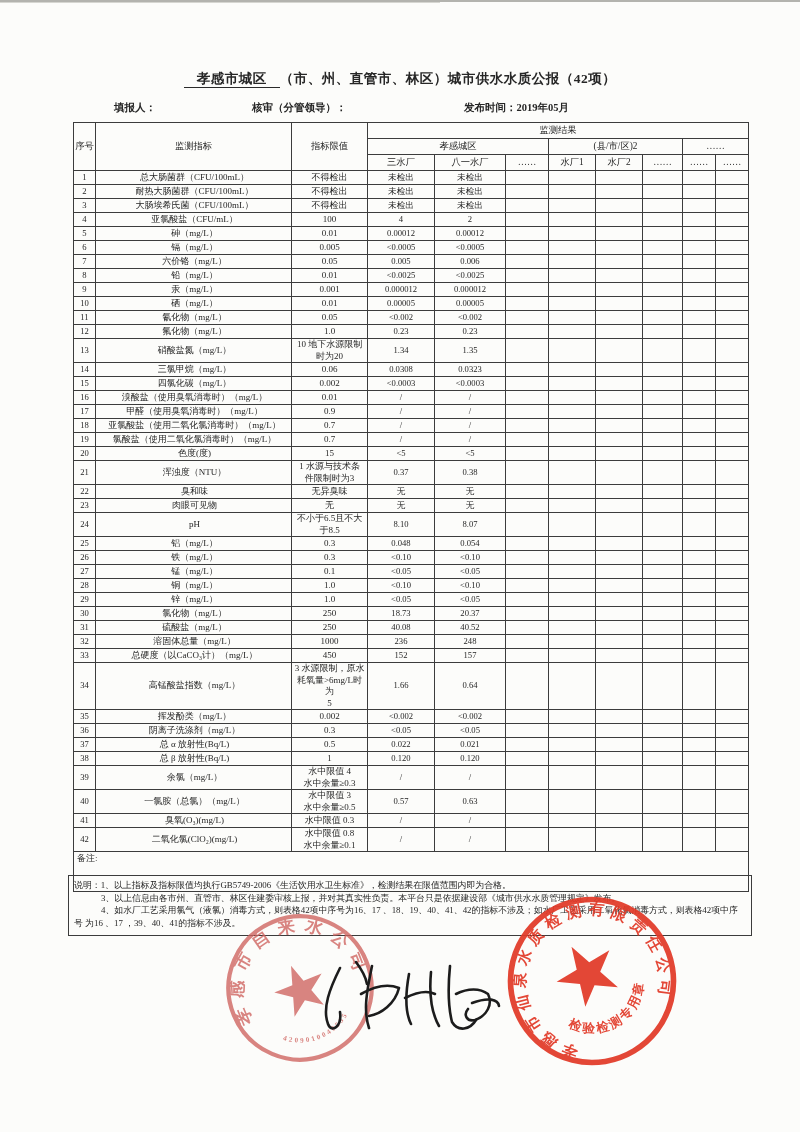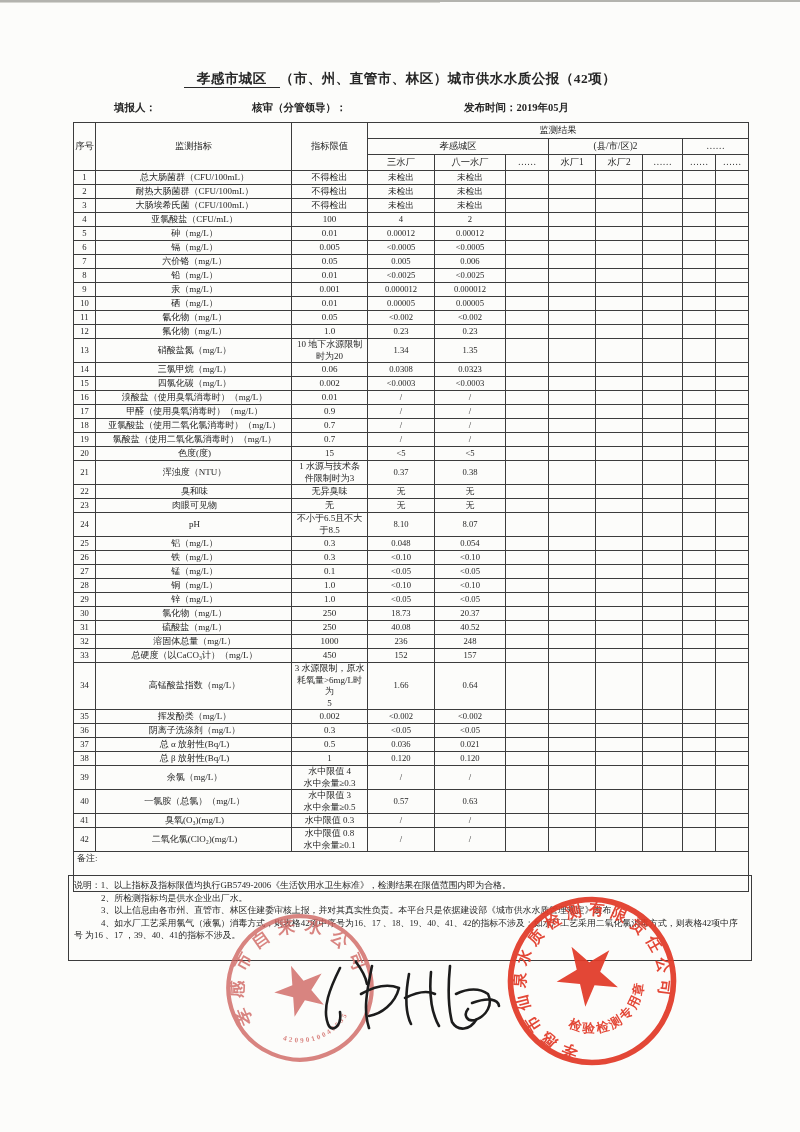--- a/index.html
+++ b/index.html
@@ -29,21 +29,21 @@
   }
   .doc-table thead th{font-size:9.3px;height:15px;}
   .doc-table td.ind{text-align:center;padding-left:3px;font-size:9px;}
   .doc-table td.lim{white-space:pre-line;font-size:9px;}
   .doc-table td.remark{height:26px;text-align:left;vertical-align:top;
     padding:1px 0 12px 3px;font-size:9px;}
   .doc-table{border:1.5px solid #333;}
 
   .notes{position:absolute;left:68px;top:875px;width:684px;
     border:1.5px solid #3c3c3c;background:transparent;
-    font-size:8.9px;line-height:12.6px;padding:3px 5px 18px 5px;box-sizing:border-box;}
+    font-size:8.9px;line-height:12.6px;padding:3px 5px 6px 5px;box-sizing:border-box;}
   .note-first{display:block;}
   .note-cont{display:block;text-indent:27px;}
 
   .stamp{position:absolute;pointer-events:none;}
   .stamp svg{display:block;width:100%;height:100%;}
   .stamp-left{left:220px;top:908px;width:160px;height:160px;
     transform:rotate(-22deg);opacity:.78;}
   .stamp-right{left:503px;top:892px;width:178px;height:178px;
     transform:rotate(-31deg);opacity:.93;}
   .stamp text{font-family:"Liberation Serif","DejaVu Serif",serif;font-weight:bold;}
@@ -575,21 +575,21 @@
             <td></td>
             <td></td>
             <td></td>
             <td></td>
             <td></td>
           </tr>
           <tr>
             <td>37</td>
             <td class="ind">总 α 放射性(Bq/L)</td>
             <td class="lim">0.5</td>
-            <td>0.036</td>
+            <td>0.022</td>
             <td>0.021</td>
             <td></td>
             <td></td>
             <td></td>
             <td></td>
             <td></td>
             <td></td>
           </tr>
           <tr>
             <td>38</td>
@@ -663,21 +663,20 @@
       <tbody>
         <tr>
           <td class="remark" colspan="11">备注:</td>
         </tr>
       </tbody>
     </table>
   </div>
 
   <div class="notes">
     <span class="note-first"><span>说明：</span><span>1、以上指标及指标限值均执行GB5749-2006《生活饮用水卫生标准》，检测结果在限值范围内即为合格。</span></span>
-    <span class="note-cont">2、所检测指标均是供水企业出厂水。</span>
     <span class="note-cont">3、以上信息由各市州、直管市、林区住建委审核上报，并对其真实性负责。本平台只是依据建设部《城市供水水质管理规定》发布。</span>
     <span class="note-cont">4、如水厂工艺采用氯气（液氯）消毒方式，则表格42项中序号为16、17 、18、19、40、41、42的指标不涉及；如水厂工艺采用二氧化氯消毒方式，则表格42项中序号 为16 、17 ，39、40、41的指标不涉及。</span>
   </div>
 
   <div class="stamp stamp-left" style="color: rgb(207, 99, 95);">
     <svg viewBox="-85 -85 170 170">
       <defs>
         <path id="arcL" d="M -55,27 A 61,61 0 1 1 55,27"></path>
         <path id="arcLb" d="M -42,40 A 58,58 0 0 0 42,40"></path>
       </defs>

